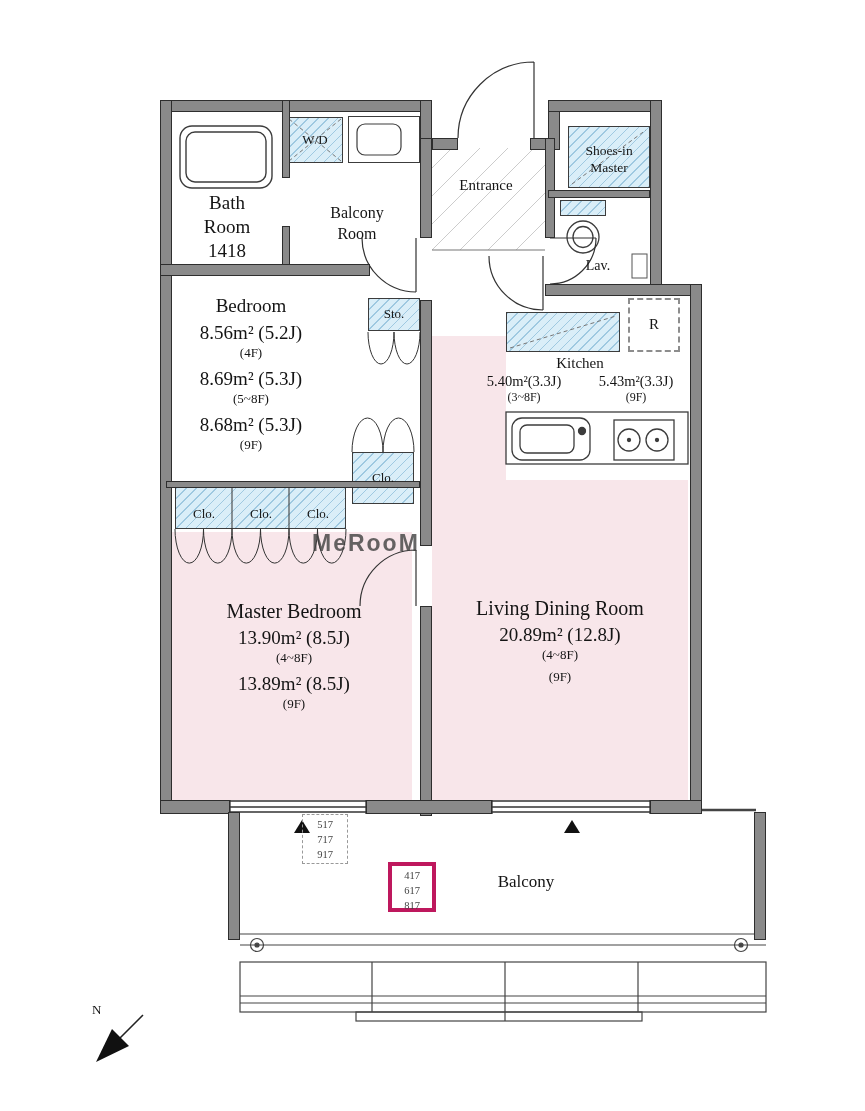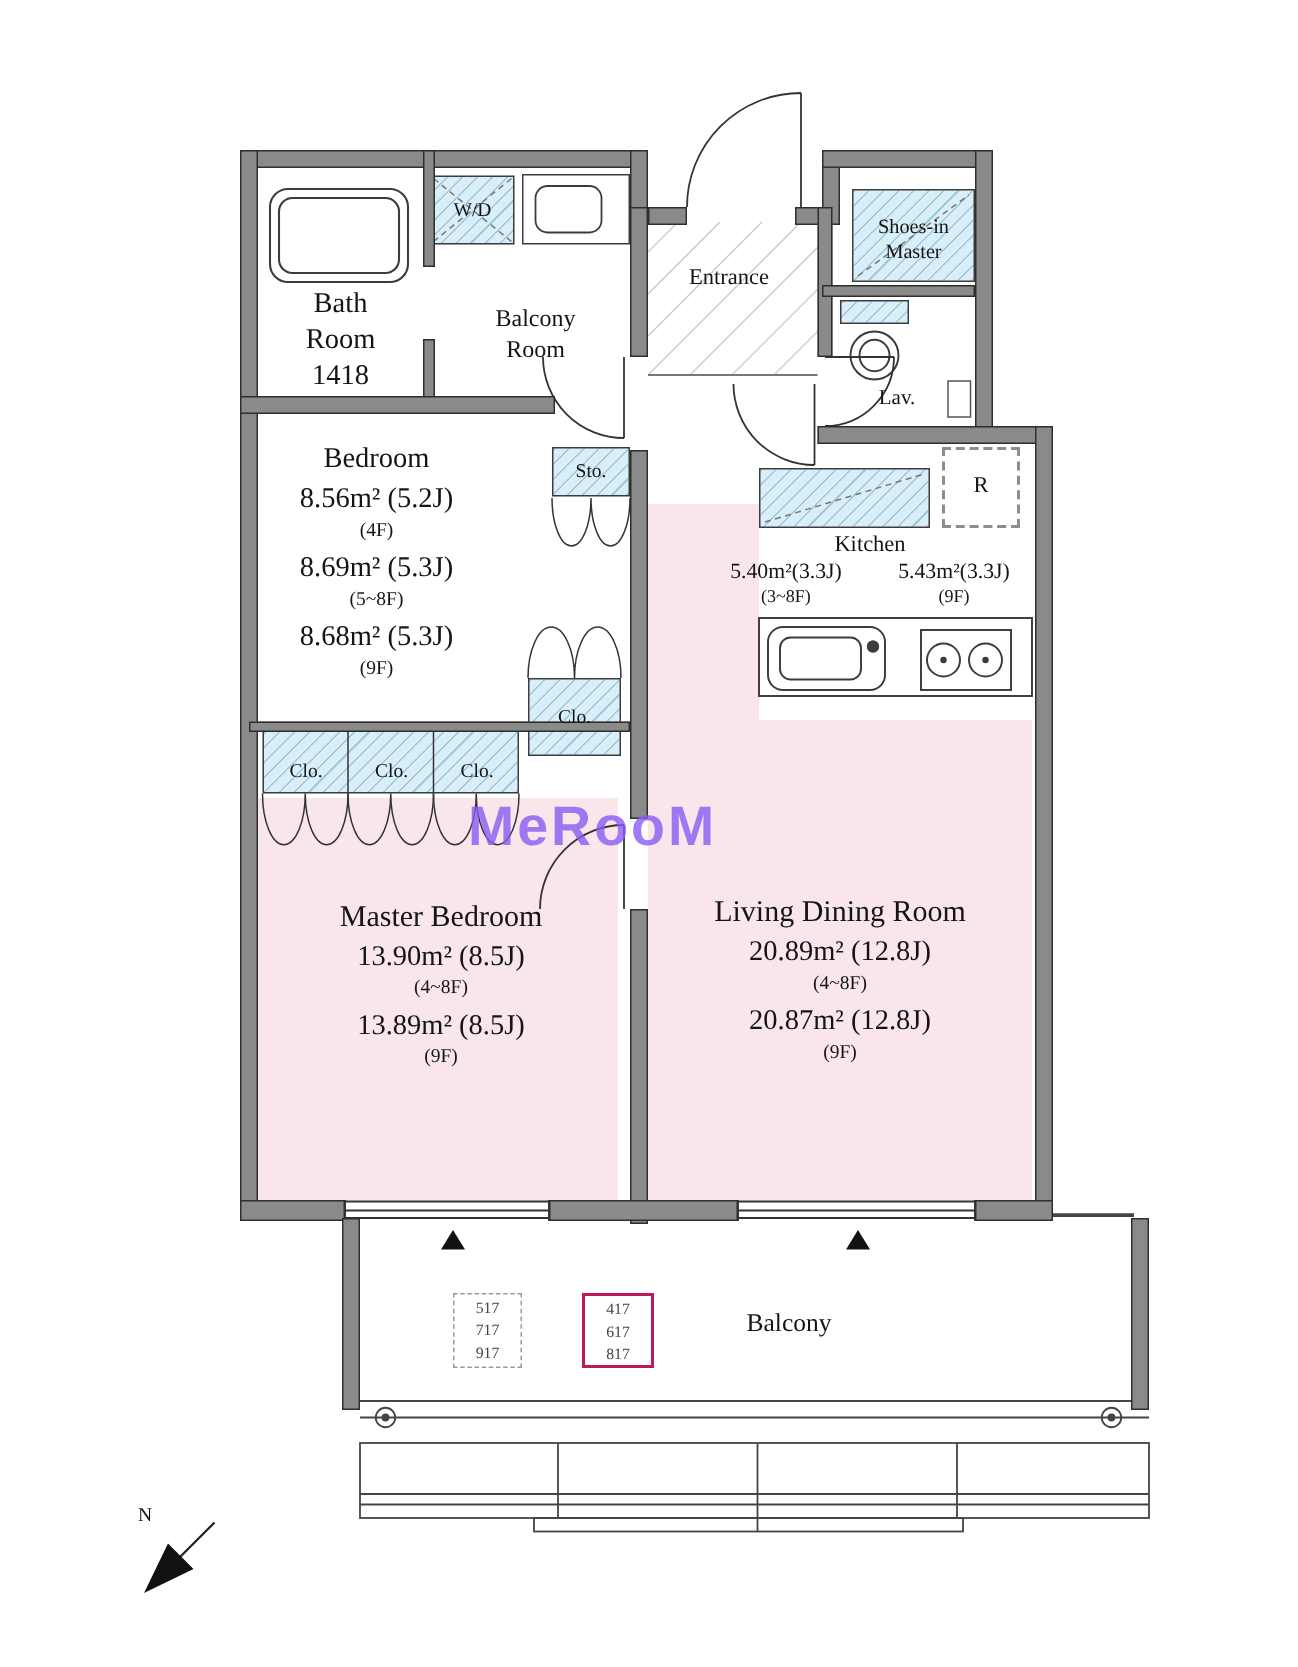--- a/index.html
+++ b/index.html
@@ -19,23 +19,23 @@
   .block .floor{font-size:13px;line-height:1.25;margin-bottom:6px;}
   .kblock{position:absolute;transform:translateX(-50%);text-align:center;width:224px;}
   .kblock .kname{font-size:15px;margin-bottom:1px;}
   .krow{display:flex;}
   .kcol{flex:1;}
   .karea{font-size:14.5px;line-height:1.2;}
   .kfloor{font-size:12px;line-height:1.3;}
   .unitbox{position:absolute;box-sizing:border-box;text-align:center;font-size:10.5px;
            line-height:1.45;color:#444;white-space:pre-line;padding-top:2px;}
   .unitbox.dash{border:1px dashed #999;}
-  .unitbox.solid{border:2px solid #be185d;}
+  .unitbox.solid{border:4px solid #be185d;}
   #watermark{position:absolute;left:312px;top:530px;font-family:"Liberation Sans","DejaVu Sans",sans-serif;
-             font-weight:bold;font-size:37px;letter-spacing:2px;color:#8b5cf6;opacity:.8;}
+             font-weight:bold;font-size:23px;letter-spacing:2px;color:#404040;opacity:.8;}
   svg{position:absolute;left:0;top:0;}
 </style>
 </head>
 <body>
 
 <div id="plan">
 
   <div class="fill pink" style="left:172px;top:532px;width:240px;height:268px;"></div>
   <div class="fill pink" style="left:432px;top:336px;width:74px;height:146px;"></div>
   <div class="fill pink" style="left:432px;top:480px;width:256px;height:320px;"></div>
@@ -228,25 +228,24 @@
     <div class="area">13.90m² (8.5J)</div>
     <div class="floor">(4~8F)</div>
     <div class="area">13.89m² (8.5J)</div>
     <div class="floor">(9F)</div>
   </div>
 
   <div class="block" style="left:560px;top:596px;">
     <div class="name">Living Dining Room</div>
     <div class="area">20.89m² (12.8J)</div>
     <div class="floor">(4~8F)</div>
-    <div class="area">20.87m² (12.8J)</div>
     <div class="floor">(9F)</div>
   </div>
 
-  <div class="unitbox dash" style="left:302px;top:862px;width:46px;height:50px;">517
+  <div class="unitbox dash" style="left:302px;top:814px;width:46px;height:50px;">517
 717
 917</div>
   <div class="unitbox solid" style="left:388px;top:862px;width:48px;height:50px;">417
 617
 817</div>
 
   <div style="position:absolute;left:92px;top:1002px;font-size:13px;">N</div>
 
   <div id="watermark">MeRooM</div>
 

